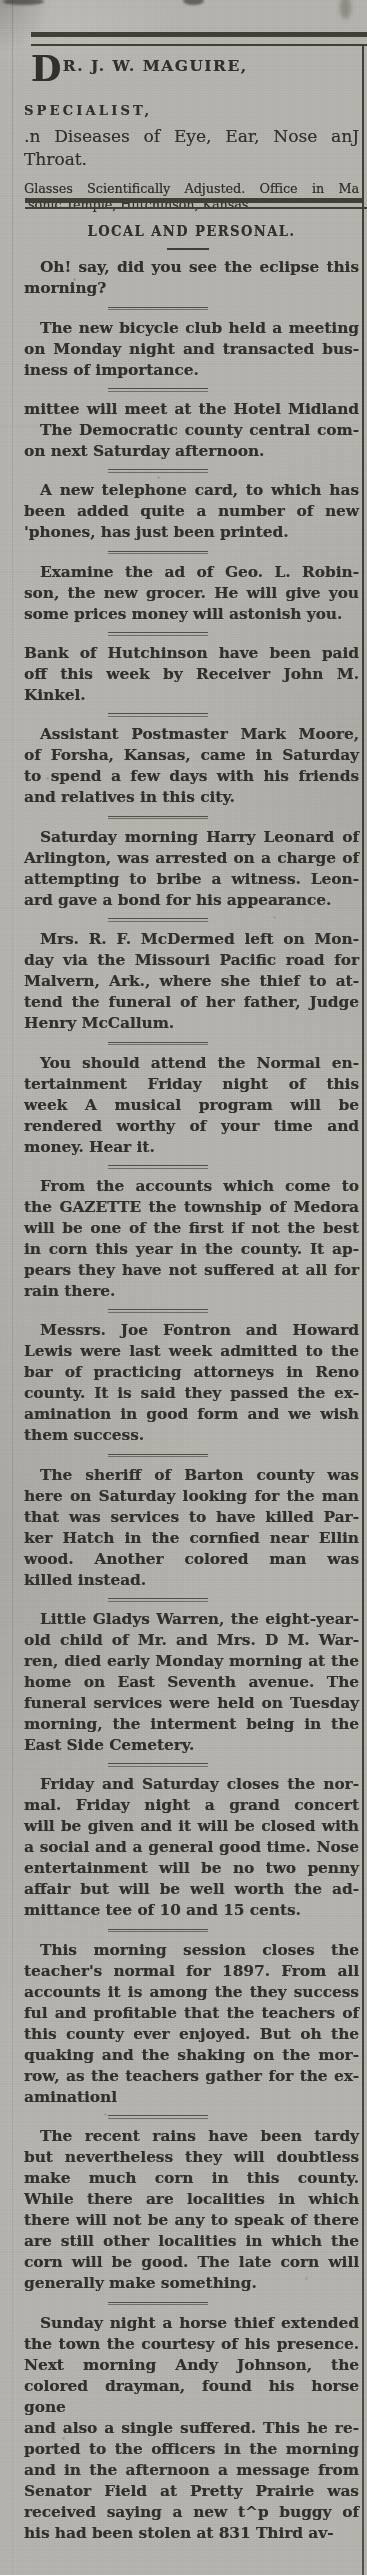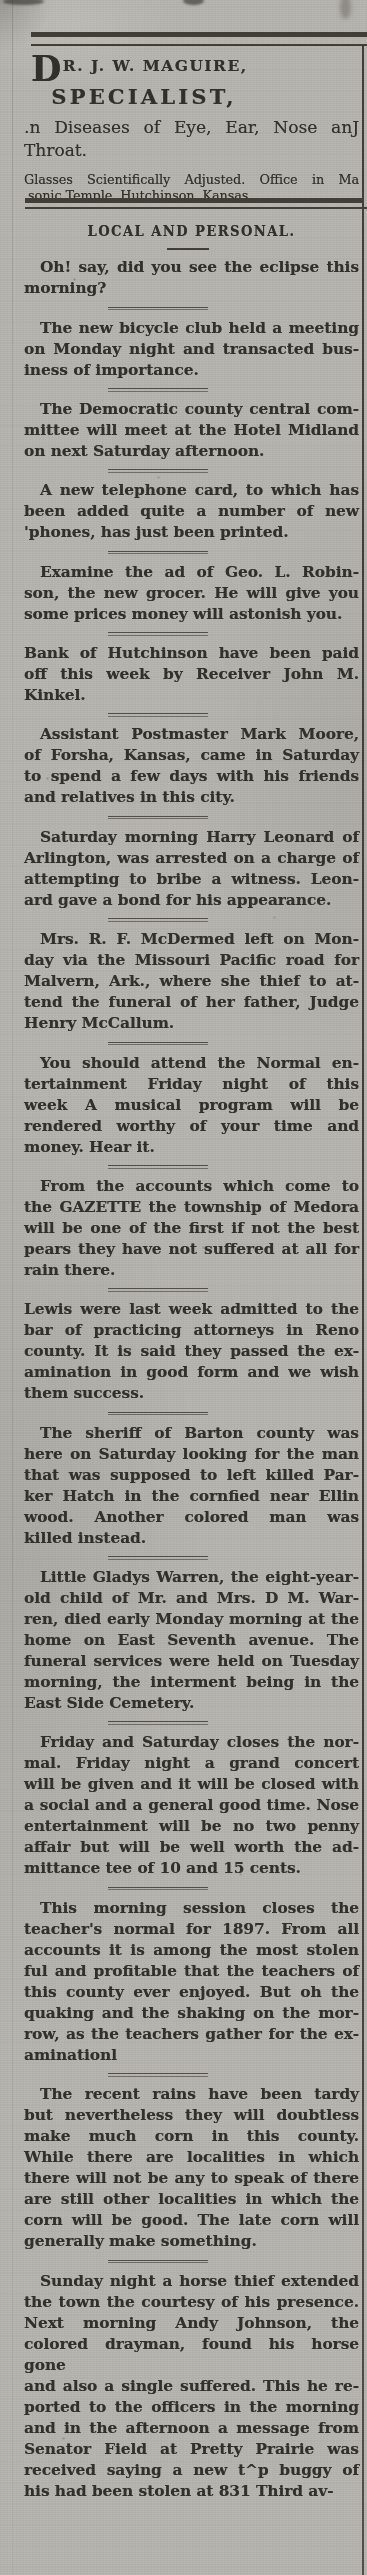--- a/index.html
+++ b/index.html
@@ -45,22 +45,22 @@
     background:linear-gradient(180deg, var(--rule) 0 70%, rgba(65,62,55,0.85));}
   .ad-bot-thick{left:25px;width:338px;top:198px;height:4.7px;}
   .ad-bot-thin{left:25px;width:342px;top:207px;height:1.6px;}
   
   .ad{position:absolute;left:24px;top:55px;width:335px;}
   .ad-name{display:flex;align-items:flex-start;margin-left:6.9px;}
   .dropcap{font-size:35px;line-height:27.4px;font-weight:700;letter-spacing:0;
     text-shadow:0.2px 0.2px 0.4px rgba(40,38,34,0.55);}
   .ad-name-rest{font-size:15.3px;font-weight:700;letter-spacing:1.6px;padding-top:1.6px;margin-left:1.6px;
     text-shadow:0.2px 0.2px 0.4px rgba(40,38,34,0.55);}
-  .ad-specialist{width:240px;text-align:center;font-size:21px;font-weight:700;letter-spacing:3.2px;
-    margin-top:2px;text-shadow:0.2px 0.2px 0.4px rgba(40,38,34,0.5);}
+  .ad-specialist{width:240px;font-size:13px;font-weight:700;letter-spacing:3.2px;
+    margin-top:21px;text-shadow:0.2px 0.2px 0.4px rgba(40,38,34,0.5);}
   .ad-diseases{font-size:17px;font-weight:500;margin-top:7.4px;text-align:justify;text-align-last:justify;
     text-shadow:0.2px 0.2px 0.4px rgba(40,38,34,0.5);}
   .ad-throat{width:240px;text-align:left;font-size:17px;font-weight:500;margin-top:3.2px;
     text-shadow:0.2px 0.2px 0.4px rgba(40,38,34,0.5);}
   .ad-fine{margin-top:11.6px;font-size:12.7px;font-weight:400;line-height:16.3px;
     text-shadow:0.2px 0.2px 0.3px rgba(40,38,34,0.55);}
   .jall{text-align:justify;text-align-last:justify;}
   
   .content{position:absolute;left:24px;top:218px;width:335px;}
   .heading{margin:5.3px 0 0;font-size:14.2px;font-weight:700;letter-spacing:1.6px;text-align:center;
@@ -115,22 +115,22 @@
           <div class="pline plast">morning?</div>
         </div>
         <div class="divider"></div>
         <div class="news-par">
           <div class="pline first">The new bicycle club held a meeting</div>
           <div class="pline">on Monday night and transacted bus-</div>
           <div class="pline plast">iness of importance.</div>
         </div>
         <div class="divider"></div>
         <div class="news-par">
+          <div class="pline">mittee will meet at the Hotel Midland</div>
           <div class="pline first">The Democratic county central com-</div>
-          <div class="pline">mittee will meet at the Hotel Midland</div>
           <div class="pline plast">on next Saturday afternoon.</div>
         </div>
         <div class="divider"></div>
         <div class="news-par">
           <div class="pline first">A new telephone card, to which has</div>
           <div class="pline">been added quite a number of new</div>
           <div class="pline plast">'phones, has just been printed.</div>
         </div>
         <div class="divider"></div>
         <div class="news-par">
@@ -172,36 +172,38 @@
           <div class="pline">tertainment Friday night of this</div>
           <div class="pline">week A musical program will be</div>
           <div class="pline">rendered worthy of your time and</div>
           <div class="pline plast">money. Hear it.</div>
         </div>
         <div class="divider"></div>
         <div class="news-par">
           <div class="pline first">From the accounts which come to</div>
           <div class="pline">the GAZETTE the township of Medora</div>
           <div class="pline">will be one of the first if not the best</div>
+          <div class="pline">in corn this year in the county. It ap-</div>
           <div class="pline">pears they have not suffered at all for</div>
           <div class="pline plast">rain there.</div>
         </div>
         <div class="divider"></div>
         <div class="news-par">
+          <div class="pline first">Messrs. Joe Fontron and Howard</div>
           <div class="pline">Lewis were last week admitted to the</div>
           <div class="pline">bar of practicing attorneys in Reno</div>
           <div class="pline">county. It is said they passed the ex-</div>
           <div class="pline">amination in good form and we wish</div>
           <div class="pline plast">them success.</div>
         </div>
         <div class="divider"></div>
         <div class="news-par">
           <div class="pline first">The sheriff of Barton county was</div>
           <div class="pline">here on Saturday looking for the man</div>
-          <div class="pline">that was supposed to left killed Par-</div>
+          <div class="pline">that was services to have killed Par-</div>
           <div class="pline">ker Hatch in the cornfied near Ellin</div>
           <div class="pline">wood. Another colored man was</div>
           <div class="pline plast">killed instead.</div>
         </div>
         <div class="divider"></div>
         <div class="news-par">
           <div class="pline first">Little Gladys Warren, the eight-year-</div>
           <div class="pline">old child of Mr. and Mrs. D M. War-</div>
           <div class="pline">ren, died early Monday morning at the</div>
           <div class="pline">home on East Seventh avenue. The</div>
@@ -216,21 +218,21 @@
           <div class="pline">will be given and it will be closed with</div>
           <div class="pline">a social and a general good time. Nose</div>
           <div class="pline">entertainment will be no two penny</div>
           <div class="pline">affair but will be well worth the ad-</div>
           <div class="pline plast">mittance tee of 10 and 15 cents.</div>
         </div>
         <div class="divider"></div>
         <div class="news-par">
           <div class="pline first">This morning session closes the</div>
           <div class="pline">teacher's normal for 1897. From all</div>
-          <div class="pline">accounts it is among the most stolen</div>
+          <div class="pline">accounts it is among the they success</div>
           <div class="pline">ful and profitable that the teachers of</div>
           <div class="pline">this county ever enjoyed. But oh the</div>
           <div class="pline">quaking and the shaking on the mor-</div>
           <div class="pline">row, as the teachers gather for the ex-</div>
           <div class="pline plast">aminationl</div>
         </div>
         <div class="divider"></div>
         <div class="news-par">
           <div class="pline first">The recent rains have been tardy</div>
           <div class="pline">but nevertheless they will doubtless</div>

